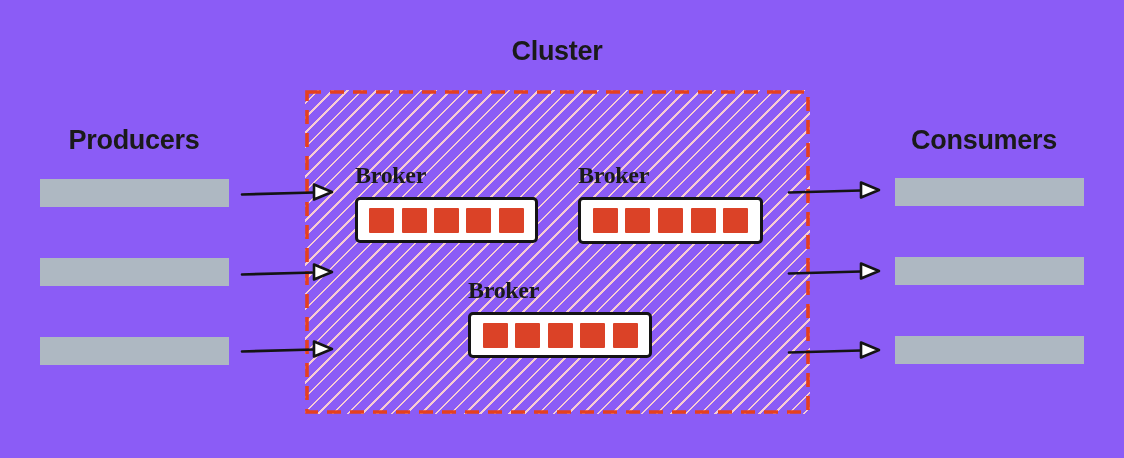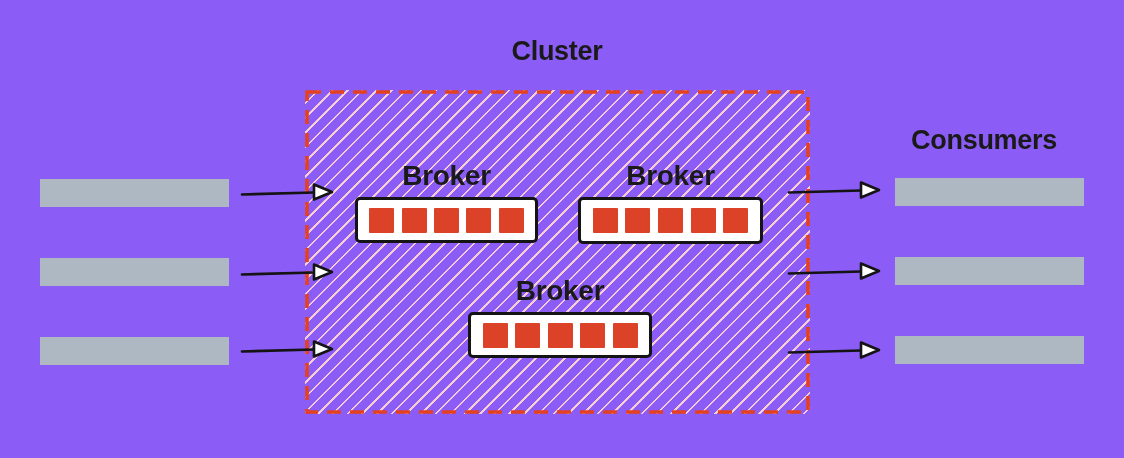--- a/index.html
+++ b/index.html
@@ -49,25 +49,26 @@
   #producer-bars { left: 40px;  top: 179px; }
   #consumer-bars { left: 895px; top: 178px; }
   .bar { width: 189px; height: 28px; background: var(--bar-gray); }
 
   .broker { position: absolute; }
   #broker-1 { left: 355px; top: 161px; width: 183px; }
   #broker-2 { left: 578px; top: 161px; width: 185px; }
   #broker-3 { left: 468px; top: 276px; width: 184px; }
   .broker-label {
     height: 29px; line-height: 29px;
-    text-align: center;
-    font-size: 28px; font-weight: 600;
+    text-align: left;
+    font-size: 24px; font-weight: 600;
     letter-spacing: -0.3px;
     margin-bottom: 7px;
     white-space: nowrap;
+    font-family: Liberation Serif, serif;
   }
   .broker-box {
     height: 46px;
     box-sizing: border-box;
     background: #ffffff;
     border: 3px solid var(--arrow);
     border-radius: 5px;
     display: flex;
     align-items: center;
     justify-content: space-evenly;
@@ -87,20 +88,21 @@
   #c-arrow-1 { left: 786px; top: 179px; }
   #c-arrow-2 { left: 786px; top: 260px; }
   #c-arrow-3 { left: 786px; top: 339px; }
 </style>
 </head>
 <body>
 
 <div class="canvas">
 
   <div class="big-label" id="cluster-title">Cluster</div>
+  <div class="big-label" id="producers-label">Producers</div>
   <div class="big-label" id="consumers-label">Consumers</div>
 
   <div class="cluster-area">
     <svg class="cluster-border-svg" viewBox="0 0 505 324" preserveAspectRatio="none">
       <rect x="2" y="2" width="501" height="320" fill="none" stroke="#E5401F" stroke-width="3.6" stroke-dasharray="14 9"></rect>
     </svg>
   </div>
 
   <div class="bars" id="producer-bars">
 

